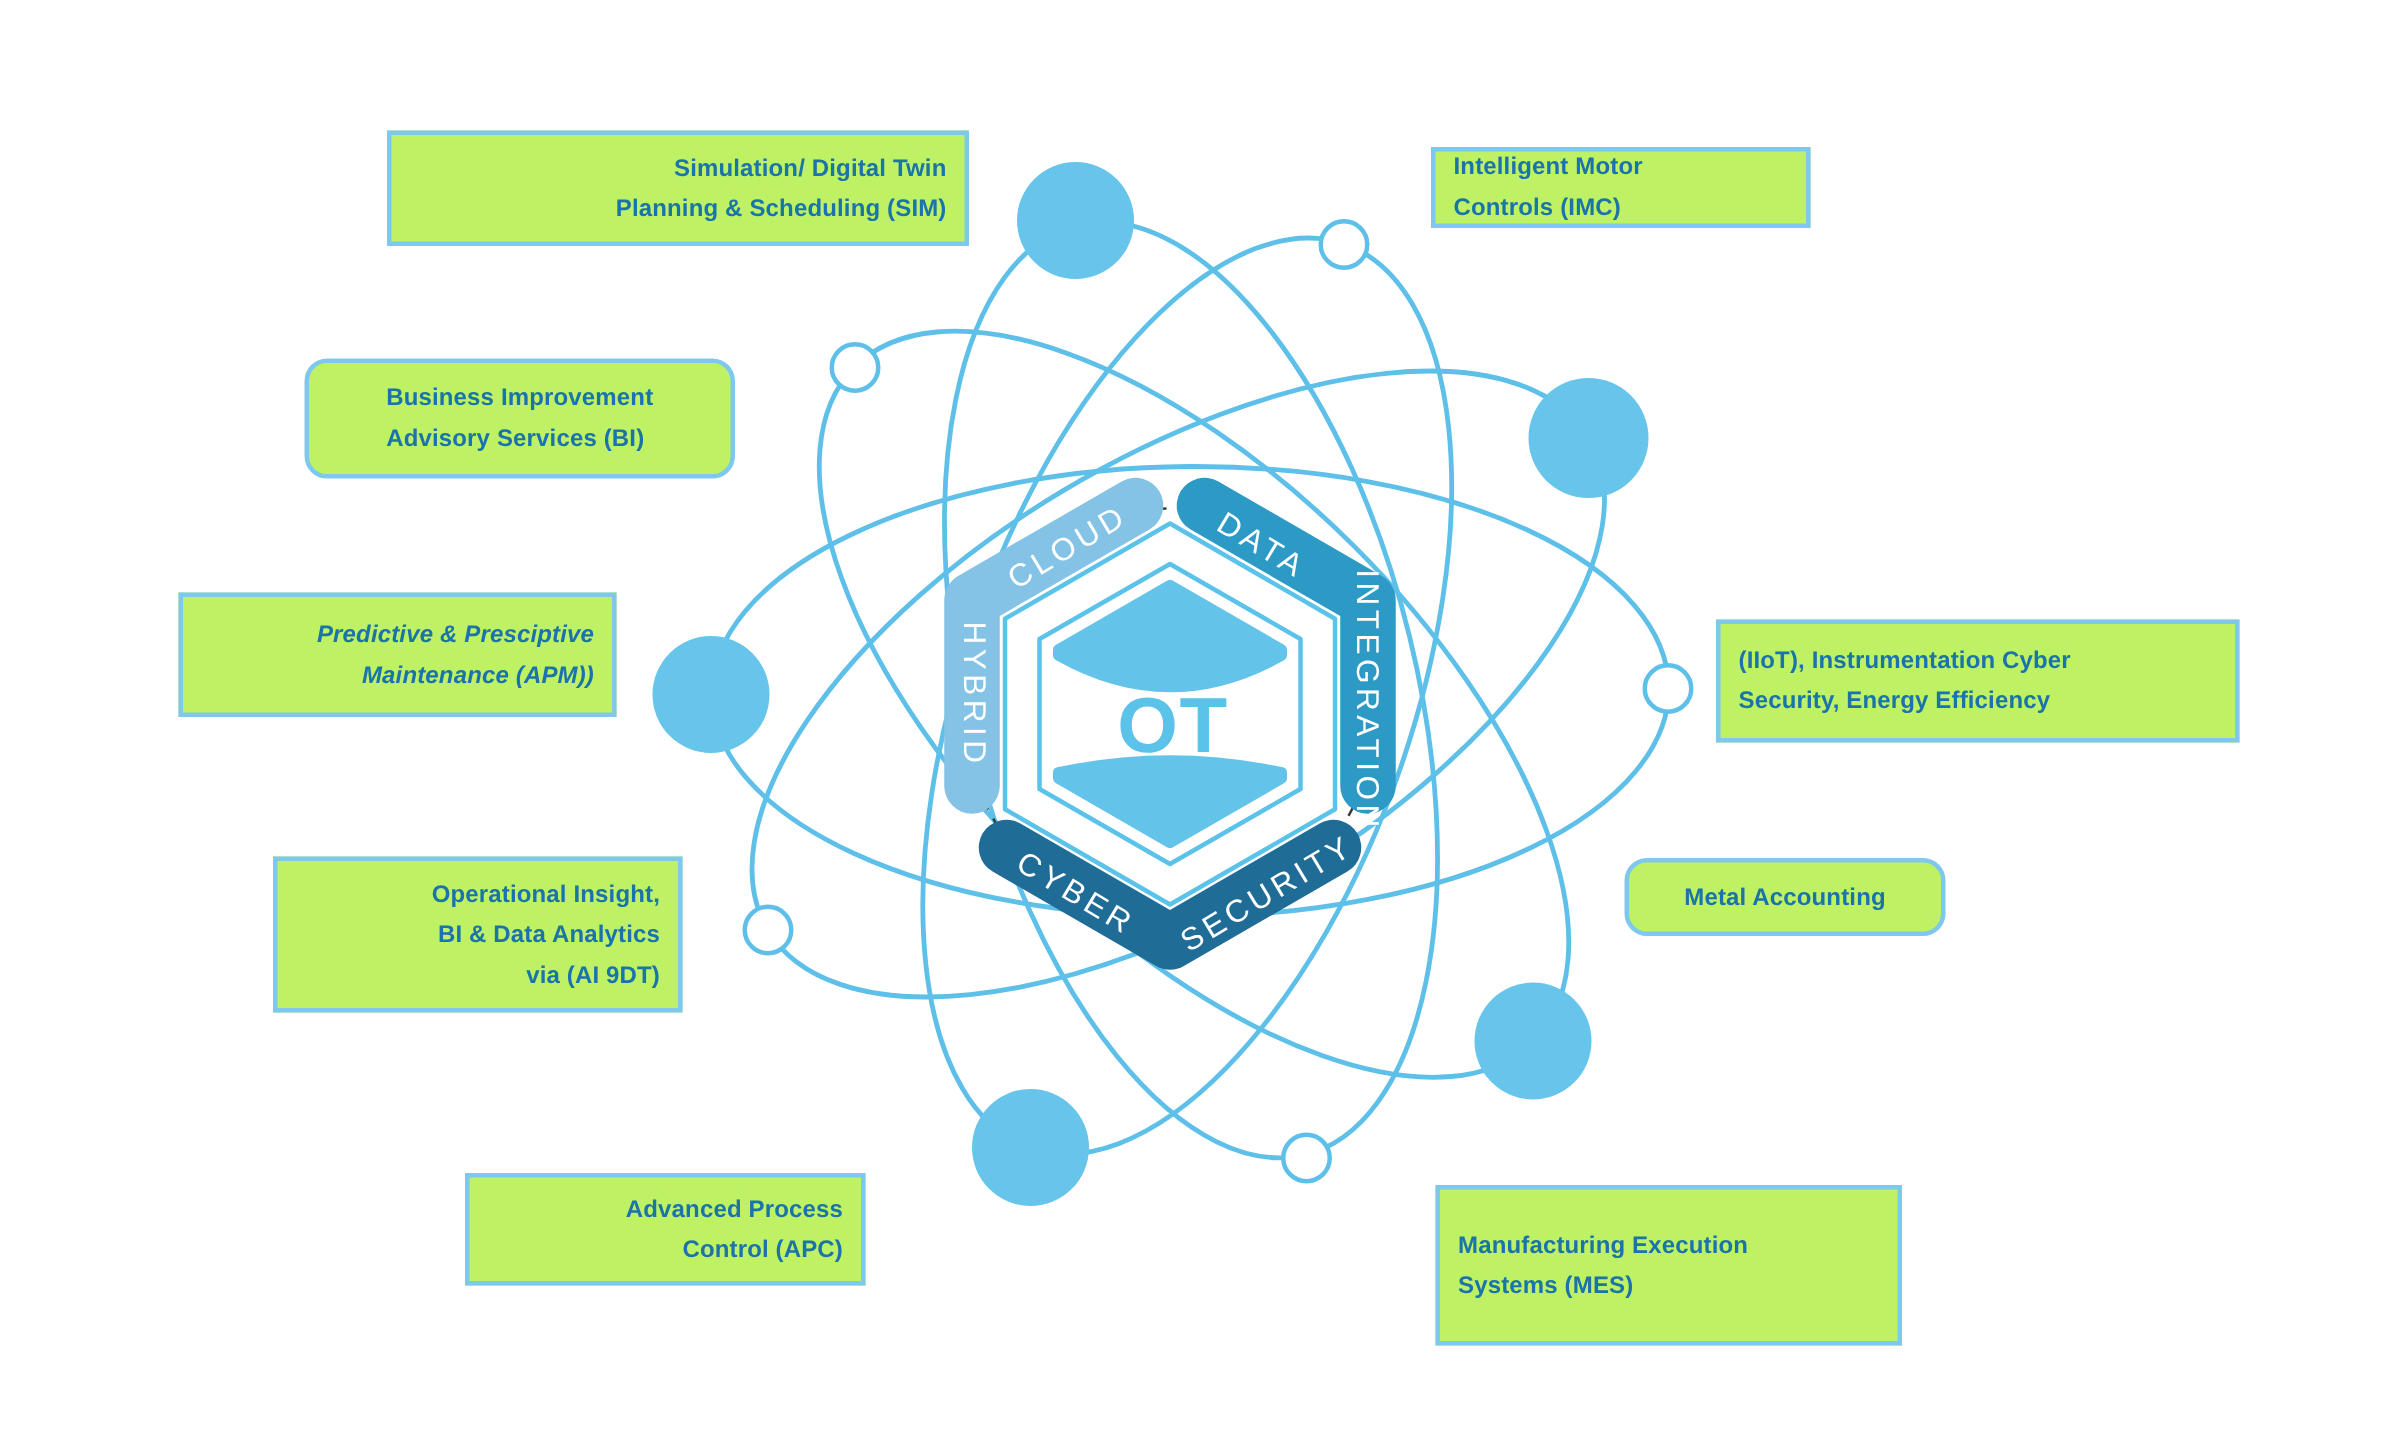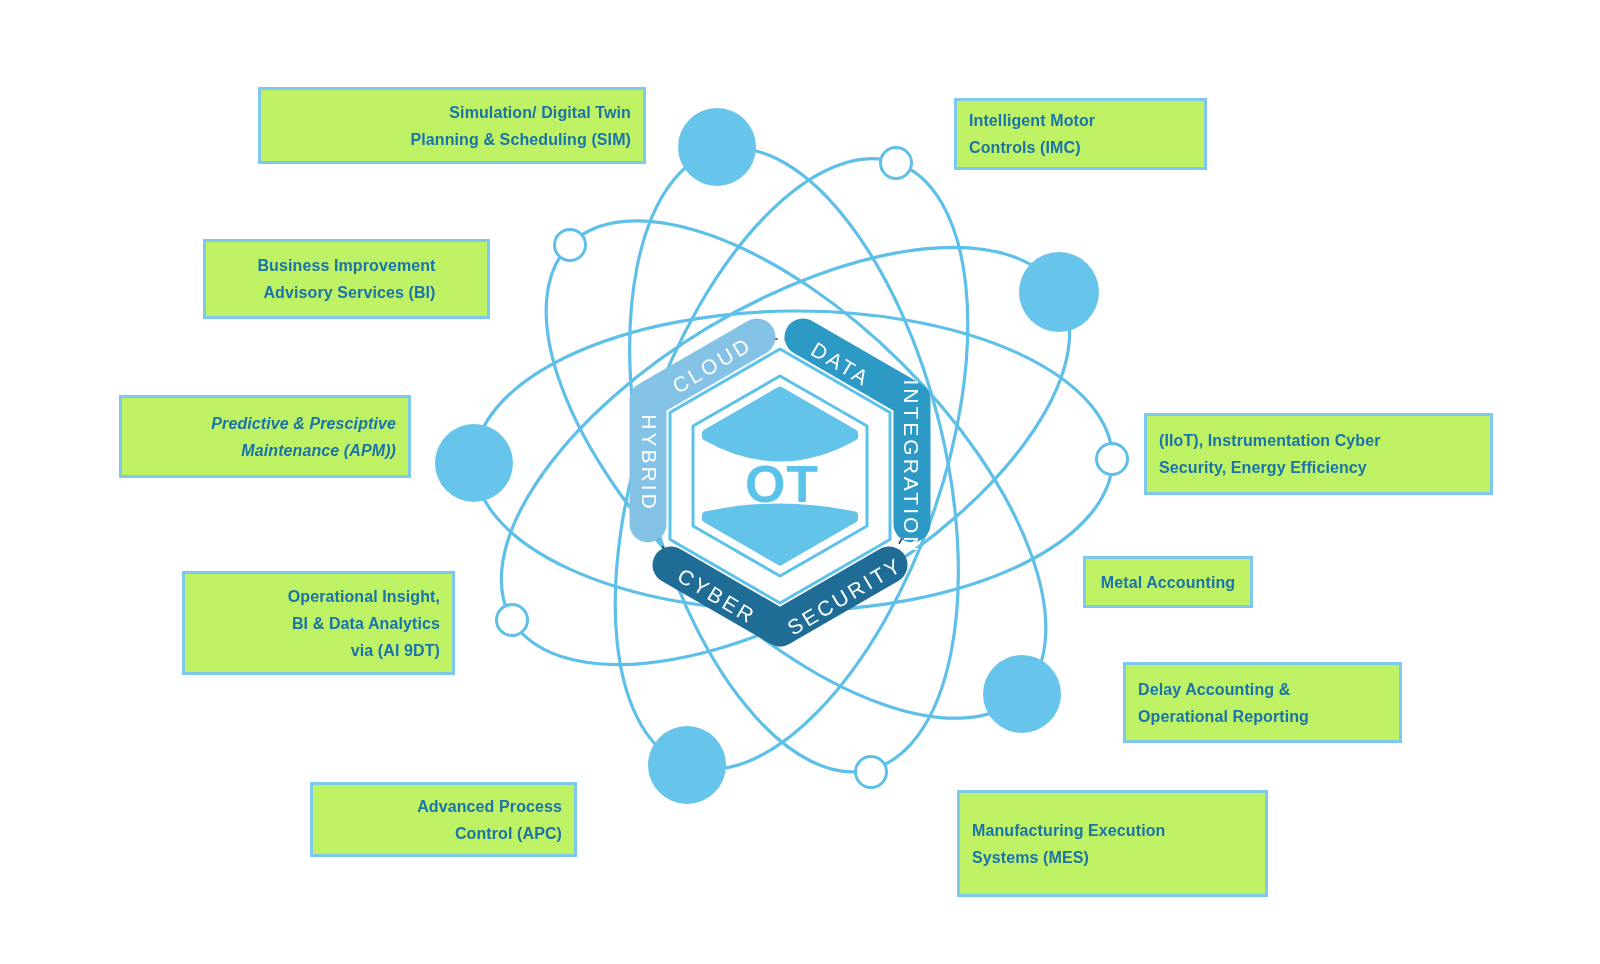--- a/index.html
+++ b/index.html
@@ -32,21 +32,21 @@
     font-size: 16px;
     line-height: 27px;
     display: flex;
     align-items: center;
     padding: 0 12px;
     white-space: pre-line;
     letter-spacing: 0.1px;
   }
   .al-right  { justify-content: flex-end; text-align: right; }
   .al-left   { justify-content: flex-start; text-align: left; }
-  .al-center { justify-content: center; text-align: right; }
+  .al-center { justify-content: center; text-align: left; border-radius: 15px; }
   .band-word {
     font-family: "Liberation Sans", sans-serif;
     font-weight: 400;
     letter-spacing: 3px;
   }
   .hub-ot {
     font-family: "Liberation Sans", sans-serif;
     font-weight: bold;
     letter-spacing: 1px;
   }
@@ -101,32 +101,30 @@
 
     <polygon points="780,349 890,412.5 890,539.5 780,603 670,539.5 670,412.5" fill="#ffffff" stroke="#5bc2e9" stroke-width="3" stroke-linejoin="round"></polygon>
     <polygon points="780,376 867,426 867,526 780,576 693,526 693,426" fill="#ffffff" stroke="#5bc2e9" stroke-width="3" stroke-linejoin="round"></polygon>
     <path d="M 705.5 433 L 780 390 L 854.5 433 L 854.5 437 Q 780 479 705.5 437 Z" fill="#63c3e9" stroke="#63c3e9" stroke-width="7" stroke-linejoin="round"></path>
     <path d="M 705.5 519 L 780 562 L 854.5 519 L 854.5 515 Q 780 499 705.5 515 Z" fill="#63c3e9" stroke="#63c3e9" stroke-width="7" stroke-linejoin="round"></path>
     <text class="hub-ot" x="782" y="484" font-size="52" text-anchor="middle" dominant-baseline="central" fill="#5bc2e9">OT</text>
   </svg>
 
   <div class="label-box al-right" style="left:258px;  top:87px;  width:388px; height:77px;">Simulation/ Digital Twin
 Planning &amp; Scheduling (SIM)</div>
-  <div class="label-box al-left" style="left:954px;  top:98px;  width:253px; height:72px;">Intelligent Motor
+  <div class="label-box al-left" style="left:954px;  top:98px;  width:253px; height:54px;">Intelligent Motor
 Controls (IMC)</div>
   <div class="label-box al-center" style="left:203px;  top:239px; width:287px; height:80px;">Business Improvement
 Advisory Services (BI)</div>
   <div class="label-box al-right" style="left:119px;  top:395px; width:292px; height:83px;font-style:italic;">Predictive &amp; Presciptive
 Maintenance (APM))</div>
   <div class="label-box al-left" style="left:1144px; top:413px; width:349px; height:82px;">(IIoT), Instrumentation Cyber
 Security, Energy Efficiency</div>
   <div class="label-box al-right" style="left:182px;  top:571px; width:273px; height:104px;">Operational Insight,
 BI &amp; Data Analytics
 via (AI 9DT)</div>
-  <div class="label-box al-center" style="left:1083px; top:556px; width:170px; height:52px;">Metal Accounting</div>
-  <div class="label-box al-left" style="left:1123px; top:662px; width:279px; height:81px;">Delay Accounting &amp;
-Operational Reporting</div>
+  <div class="label-box al-center" style="left:1083px; top:572px; width:214px; height:52px;">Metal Accounting</div>
   <div class="label-box al-right" style="left:310px;  top:757px; width:267px; height:75px;margin-top:25px;">Advanced Process
 Control (APC)</div>
   <div class="label-box al-left" style="left:957px;  top:790px; width:311px; height:107px;">Manufacturing Execution
 Systems (MES)</div>
 
 </div>
 
 </body></html>

